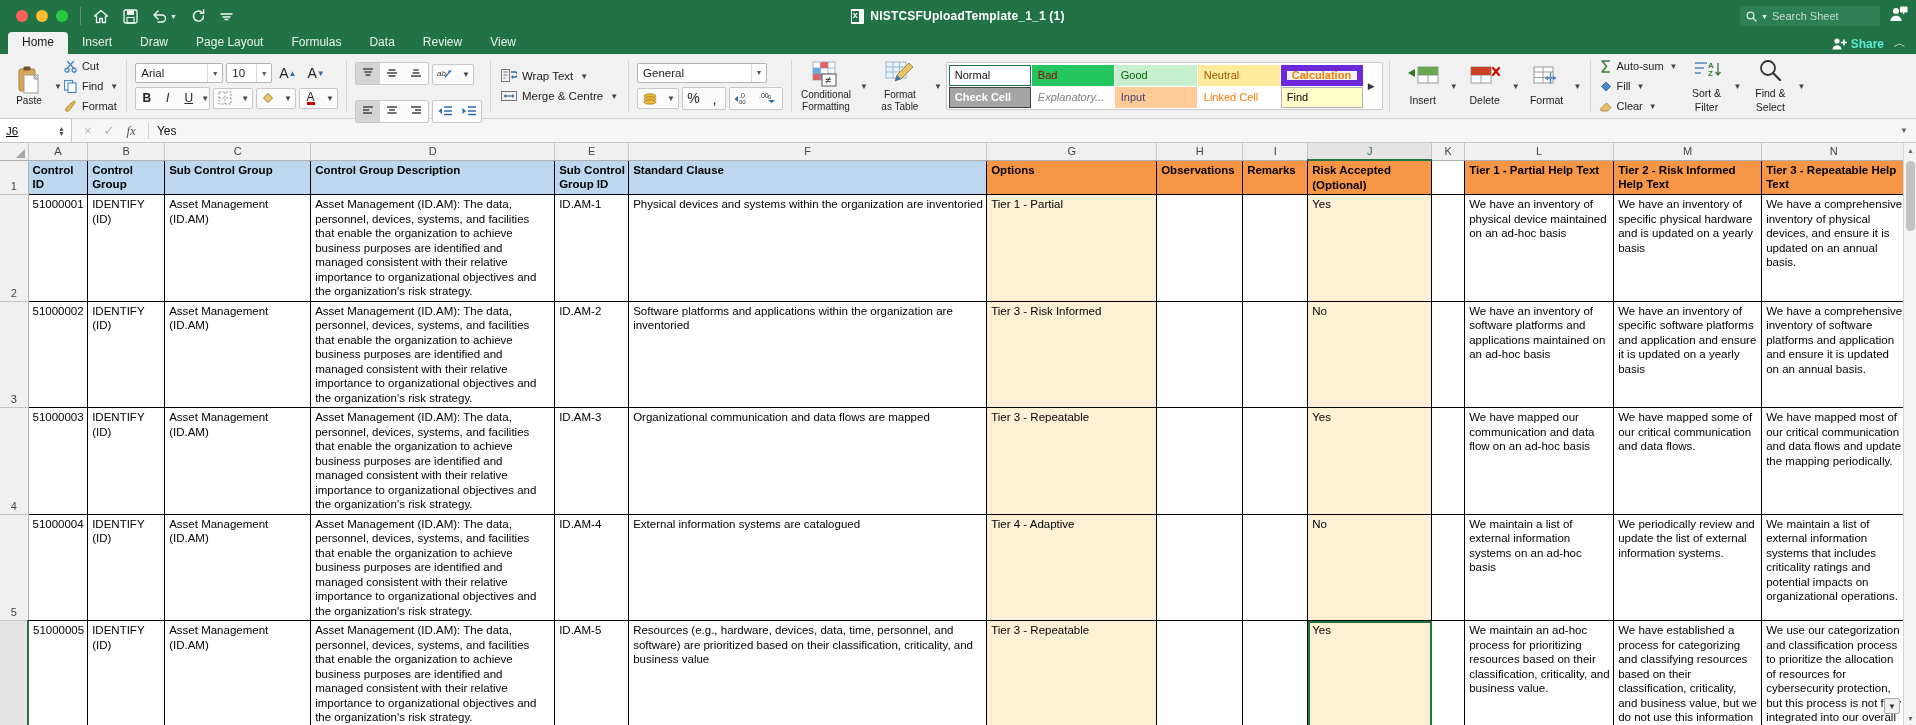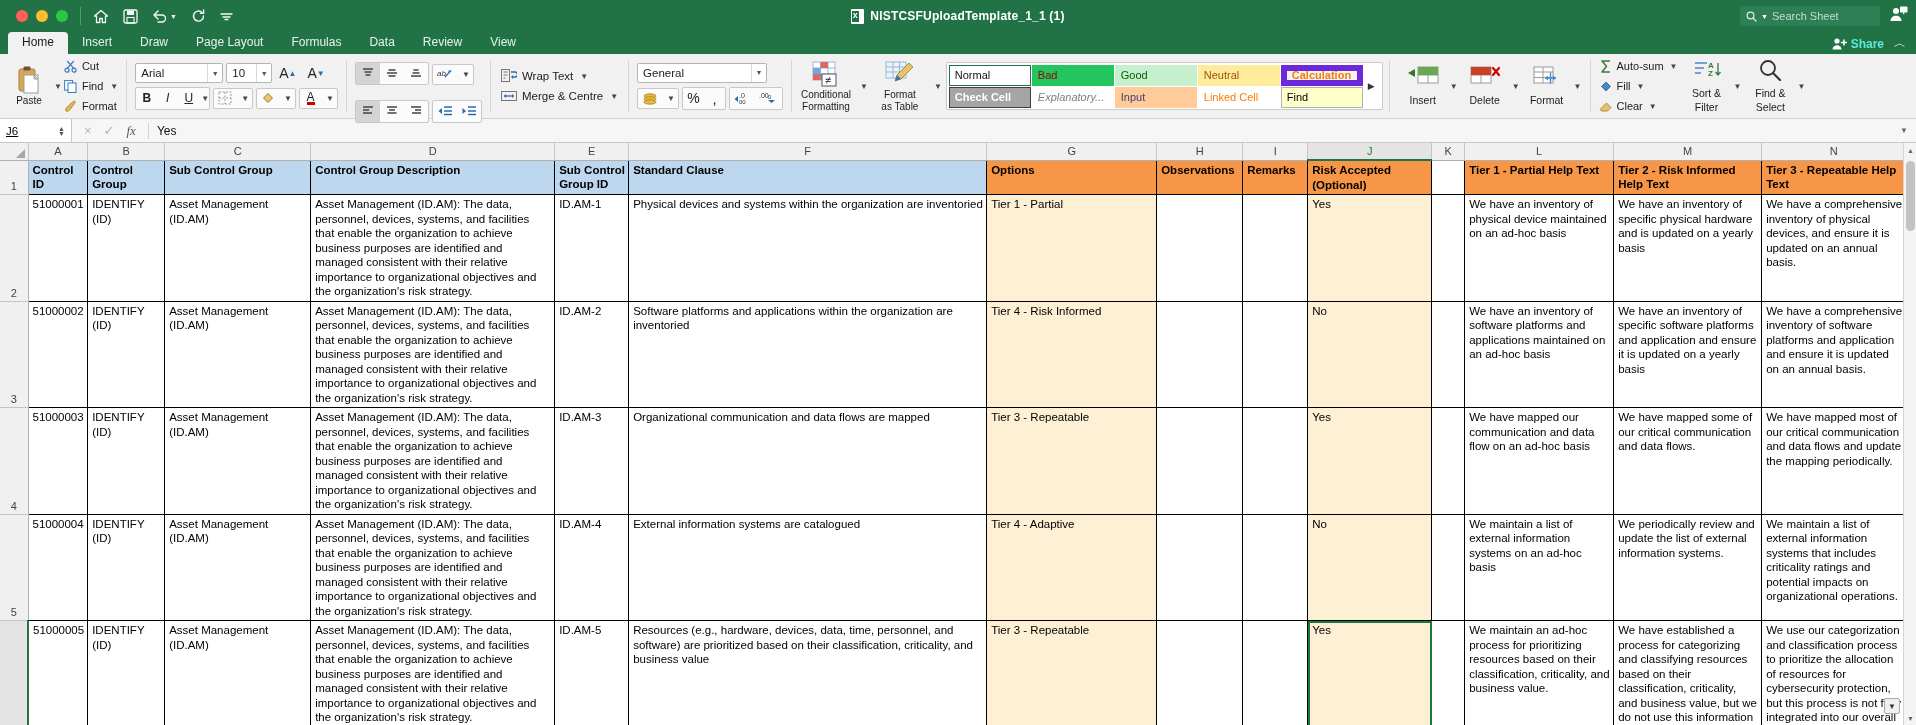--- a/index.html
+++ b/index.html
@@ -786,21 +786,21 @@
     </tr>
 
     <tr style="height:80px">
       <th class="rowhdr">3</th>
       <td class="cell first">51000002</td>
       <td class="cell">IDENTIFY (ID)</td>
       <td class="cell">Asset Management (ID.AM)</td>
       <td class="cell">Asset Management (ID.AM): The data, personnel, devices, systems, and facilities that enable the organization to achieve business purposes are identified and managed consistent with their relative importance to organizational objectives and the organization's risk strategy.</td>
       <td class="cell">ID.AM-2</td>
       <td class="cell">Software platforms and applications within the organization are inventoried</td>
-      <td class="cell bg-cream">Tier 4 - Risk Informed</td>
+      <td class="cell bg-cream">Tier 3 - Risk Informed</td>
       <td class="cell"></td>
       <td class="cell"></td>
       <td class="cell bg-cream">No</td>
       <td class="cell colK"></td>
       <td class="cell">We have an inventory of software platforms and applications maintained on an ad-hoc basis</td>
       <td class="cell">We have an inventory of specific software platforms and application and ensure it is updated on a yearly basis</td>
       <td class="cell">We have a comprehensive inventory of software platforms and application and ensure it is updated on an annual basis.</td>
     </tr>
 
     <tr style="height:92px">

